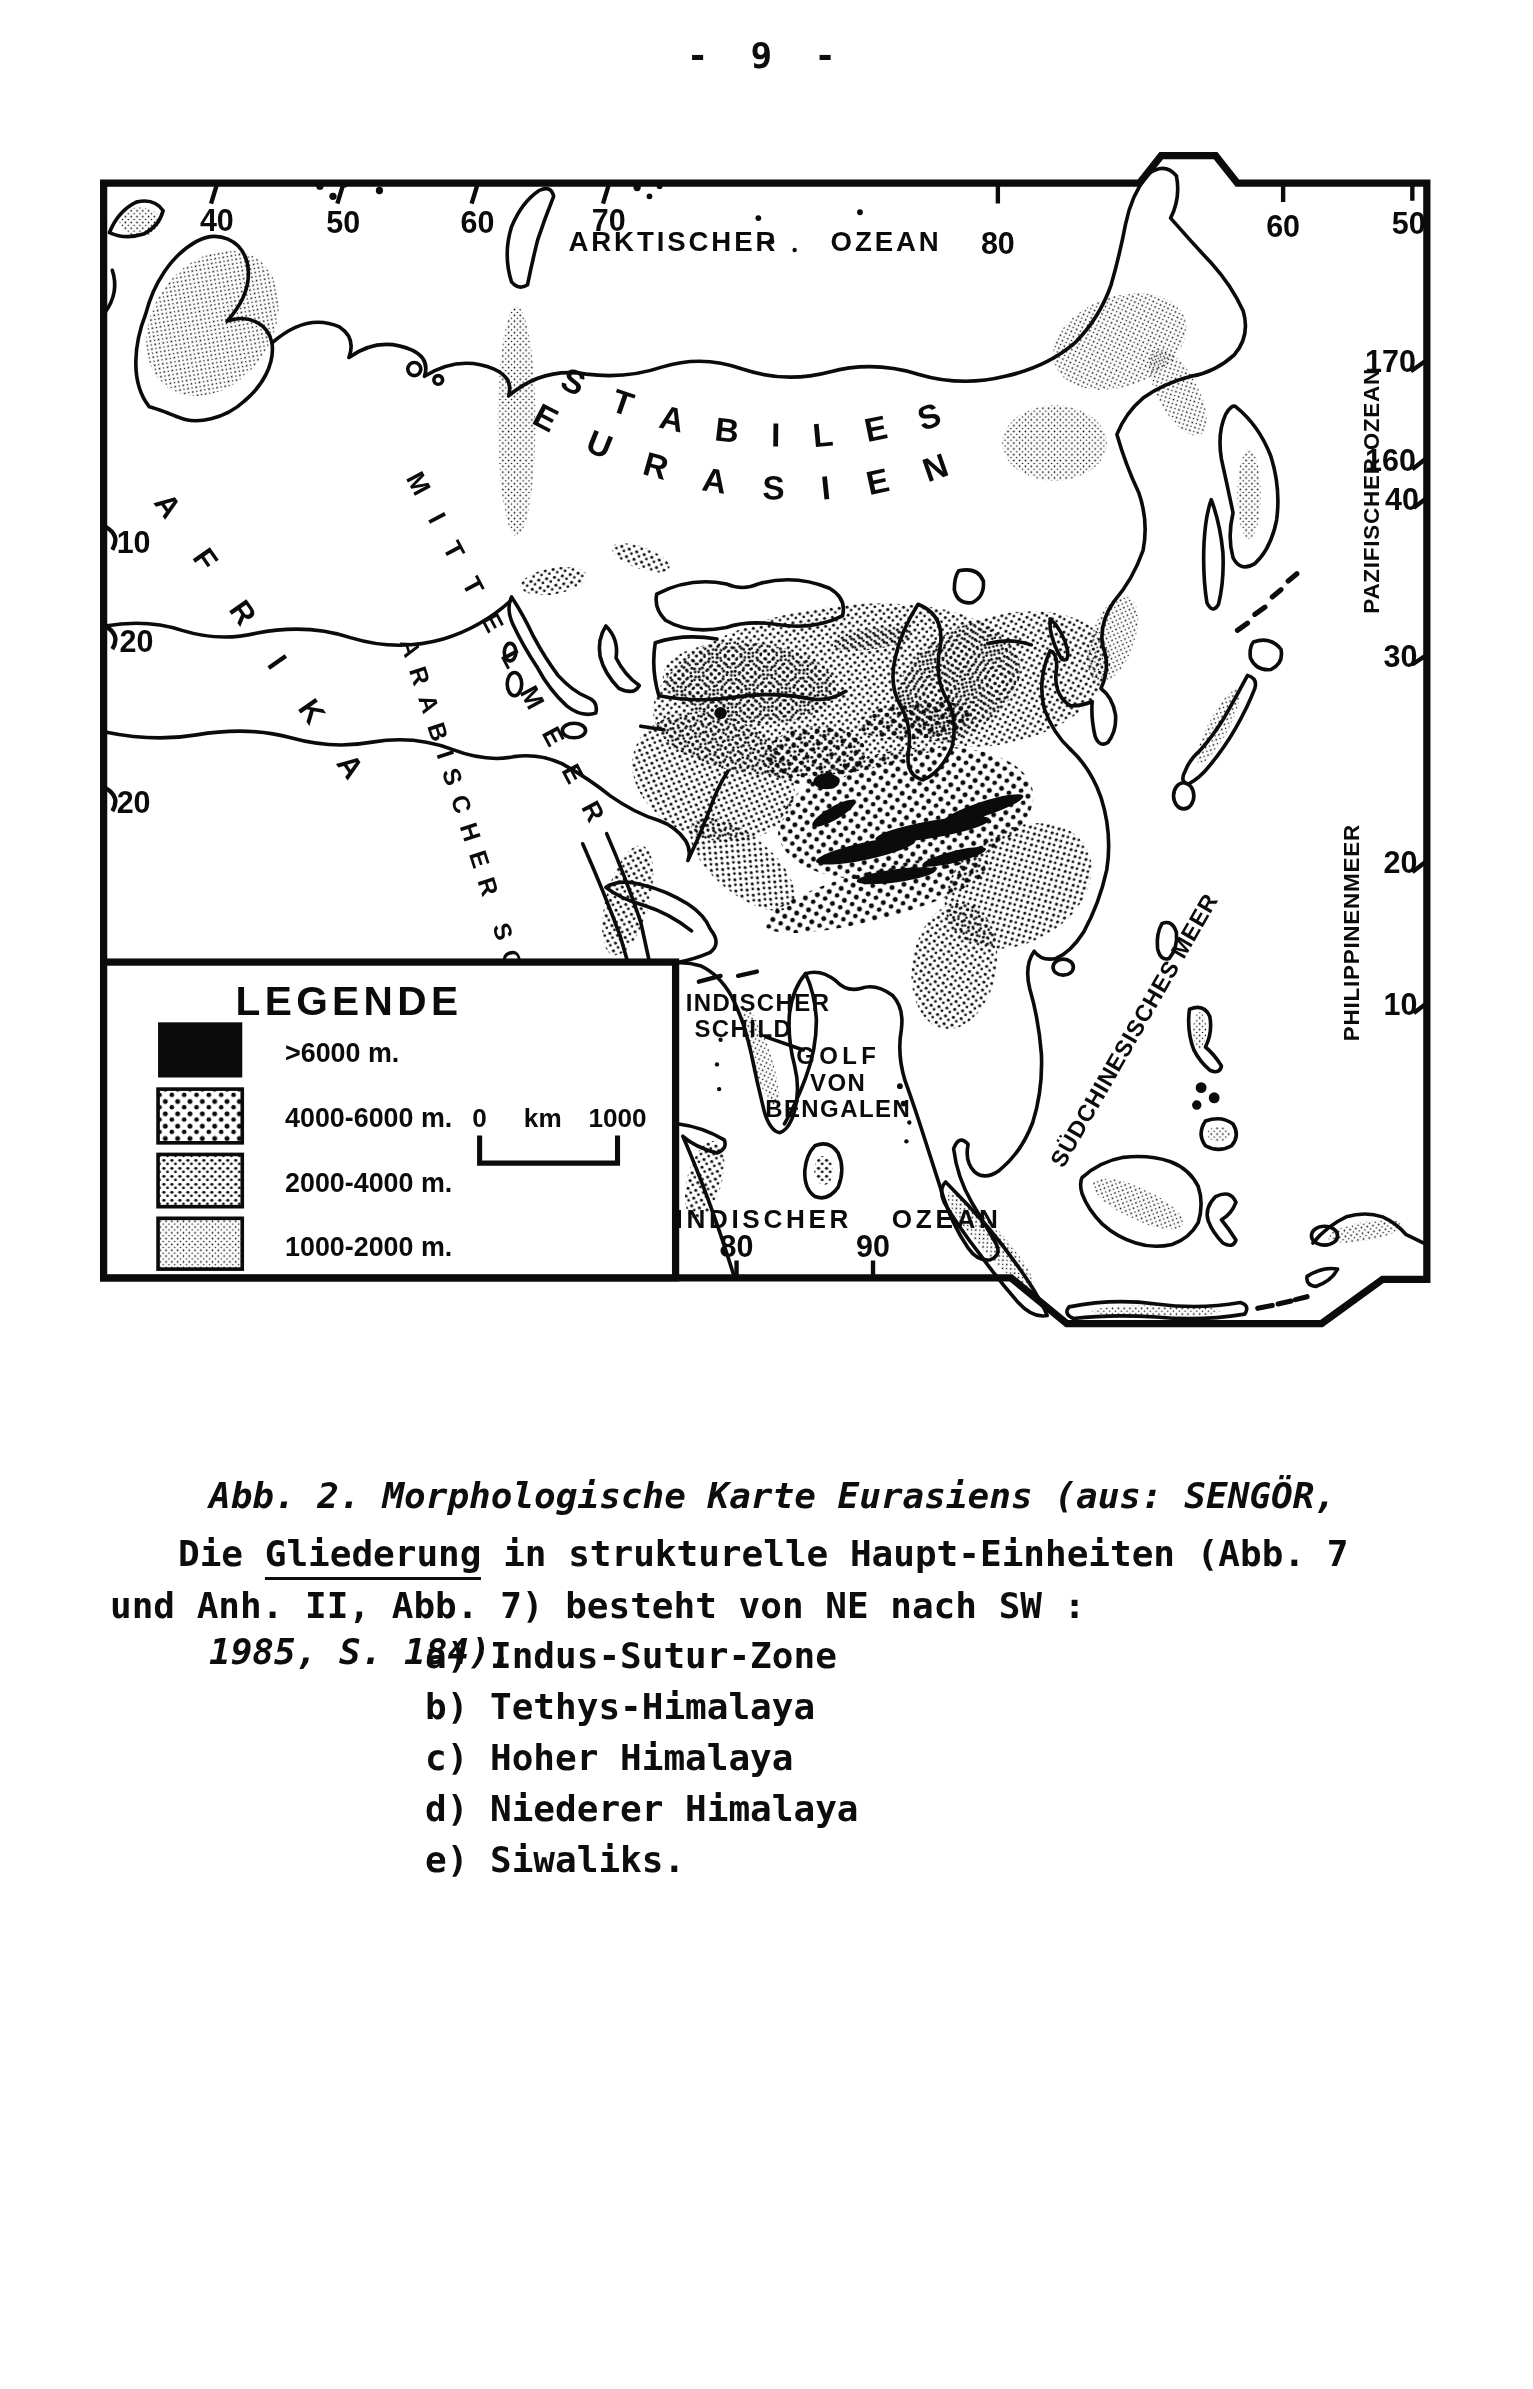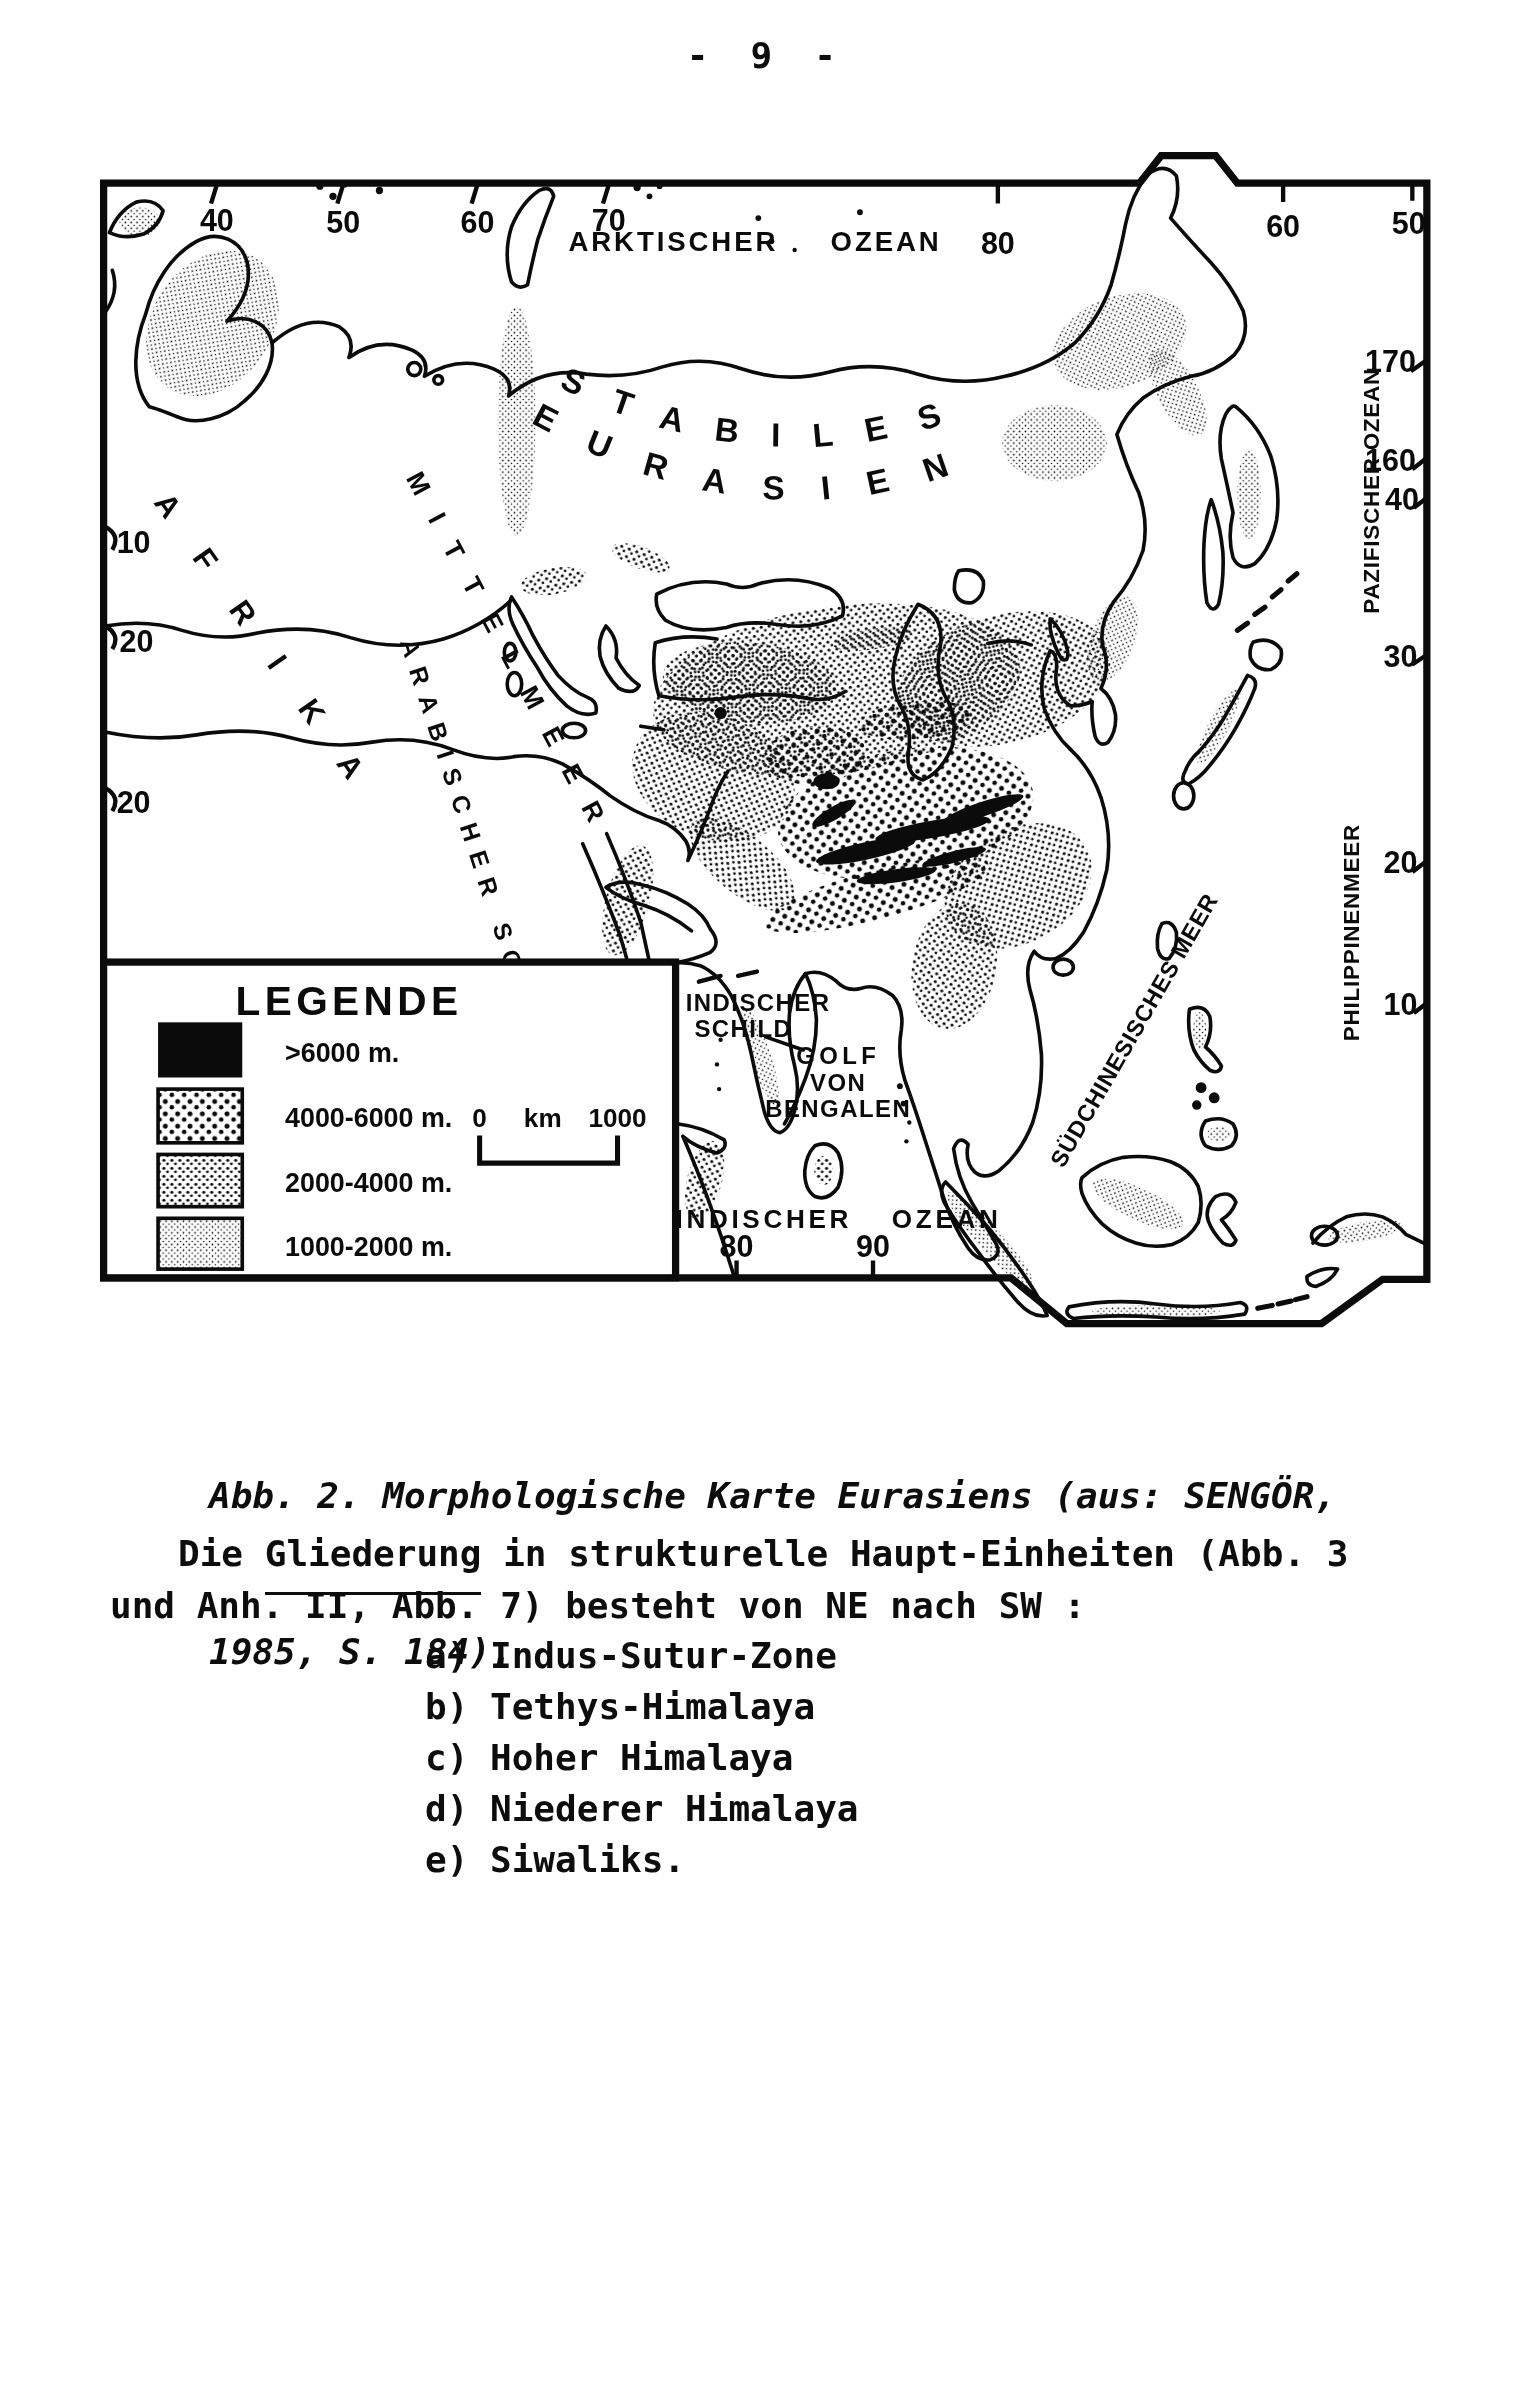--- a/index.html
+++ b/index.html
@@ -8,21 +8,21 @@
   .pageno{position:absolute;left:0;top:35px;width:1533px;text-align:center;
           font-size:36px;font-weight:700;letter-spacing:10.2px;}
   .mapwrap{position:absolute;left:2px;top:0;width:1533px;height:1358px;}
   svg text{font-family:"Liberation Sans",sans-serif;font-weight:700;fill:#0b0b0b;}
   .caption{position:absolute;left:161px;top:1366px;width:1271px;
            font-size:36px;font-weight:700;font-style:italic;line-height:52px;white-space:pre;margin-left:48px;}
   .bodytext{position:absolute;left:0;top:1528px;width:1533px;
             font-size:36px;font-weight:700;line-height:51px;}
   .bt-line1{position:absolute;left:178px;top:0;white-space:pre;}
   .bt-line2{position:absolute;left:110px;top:52px;white-space:pre;}
-  .u{border-bottom:3.6px solid #0d0d0d;padding-bottom:18px;}
+  .u{border-bottom:3.6px solid #0d0d0d;padding-bottom:3px;}
   .bt-list{position:absolute;left:425px;top:102px;}
   .bt-list div{height:51px;white-space:pre;}
 </style>
 </head>
 <body>
 
 <div class="page">
 
   <div class="pageno">- 9 -</div>
 
@@ -237,21 +237,21 @@
     </g>
   </svg>
   </div>
 
   <div class="caption">
     <div>Abb. 2. Morphologische Karte Eurasiens (aus: SENGÖR,</div>
     <div>1985, S. 184).</div>
   </div>
 
   <div class="bodytext">
-    <div class="bt-line1"><span>Die </span><span class="u">Gliederung</span><span> in strukturelle Haupt-Einheiten (Abb. 3</span></div>
+    <div class="bt-line1"><span>Die </span><span class="u">Gliederung</span><span> in strukturelle Haupt-Einheiten (Abb. 7</span></div>
     <div class="bt-line2">und Anh. II, Abb. 7) besteht von NE nach SW :</div>
     <div class="bt-list">
       <div>a) Indus-Sutur-Zone</div>
       <div>b) Tethys-Himalaya</div>
       <div>c) Hoher Himalaya</div>
       <div>d) Niederer Himalaya</div>
       <div>e) Siwaliks.</div>
     </div>
   </div>
 

